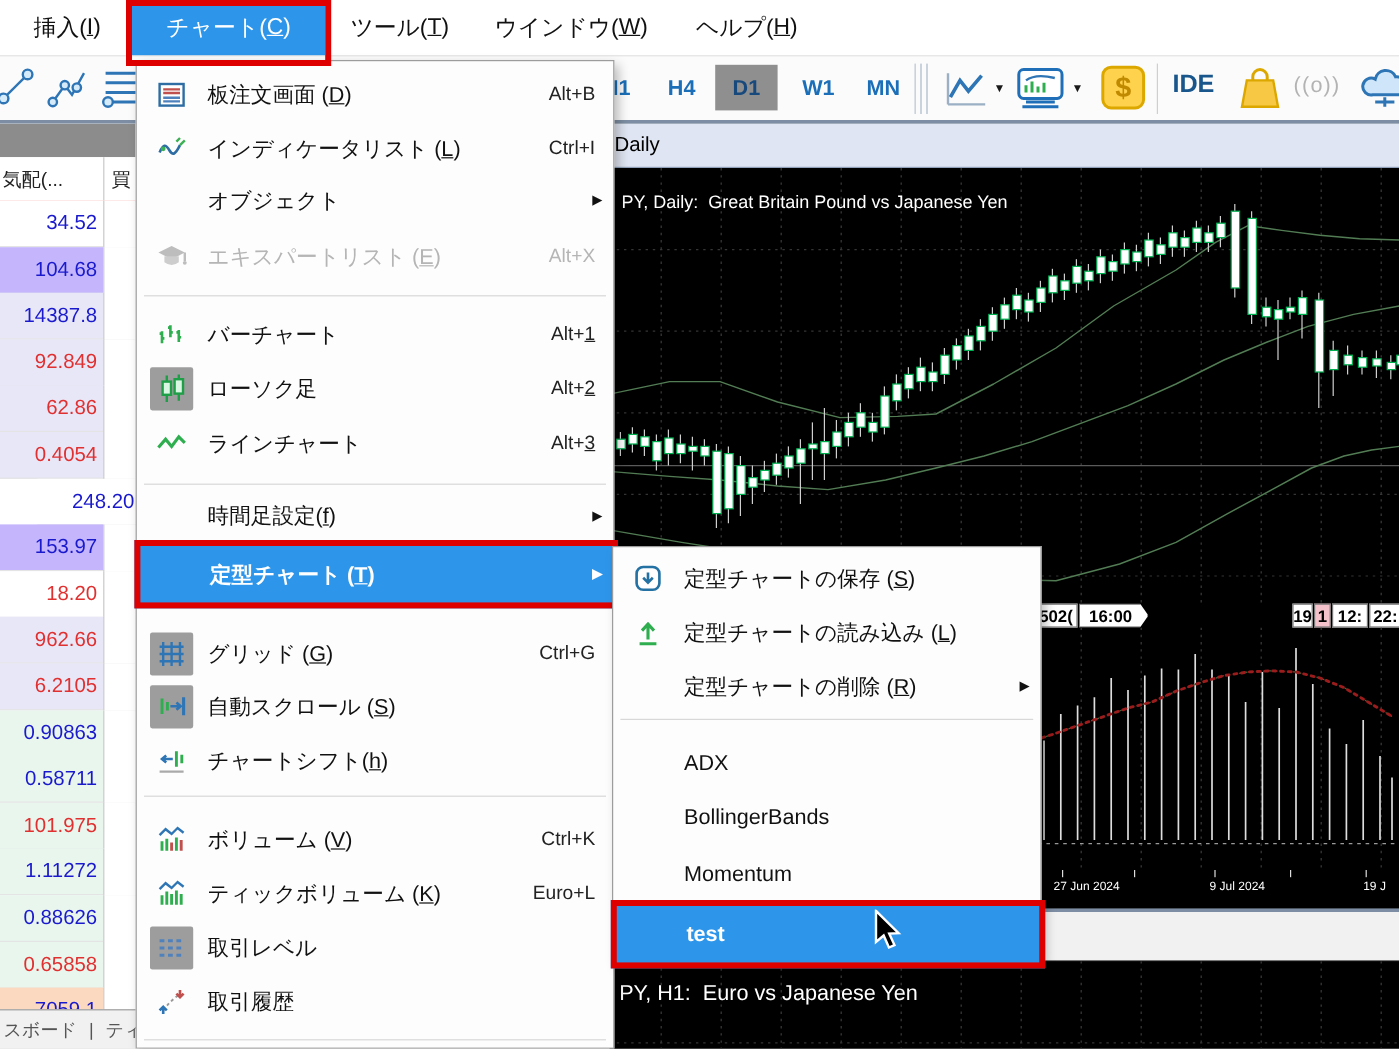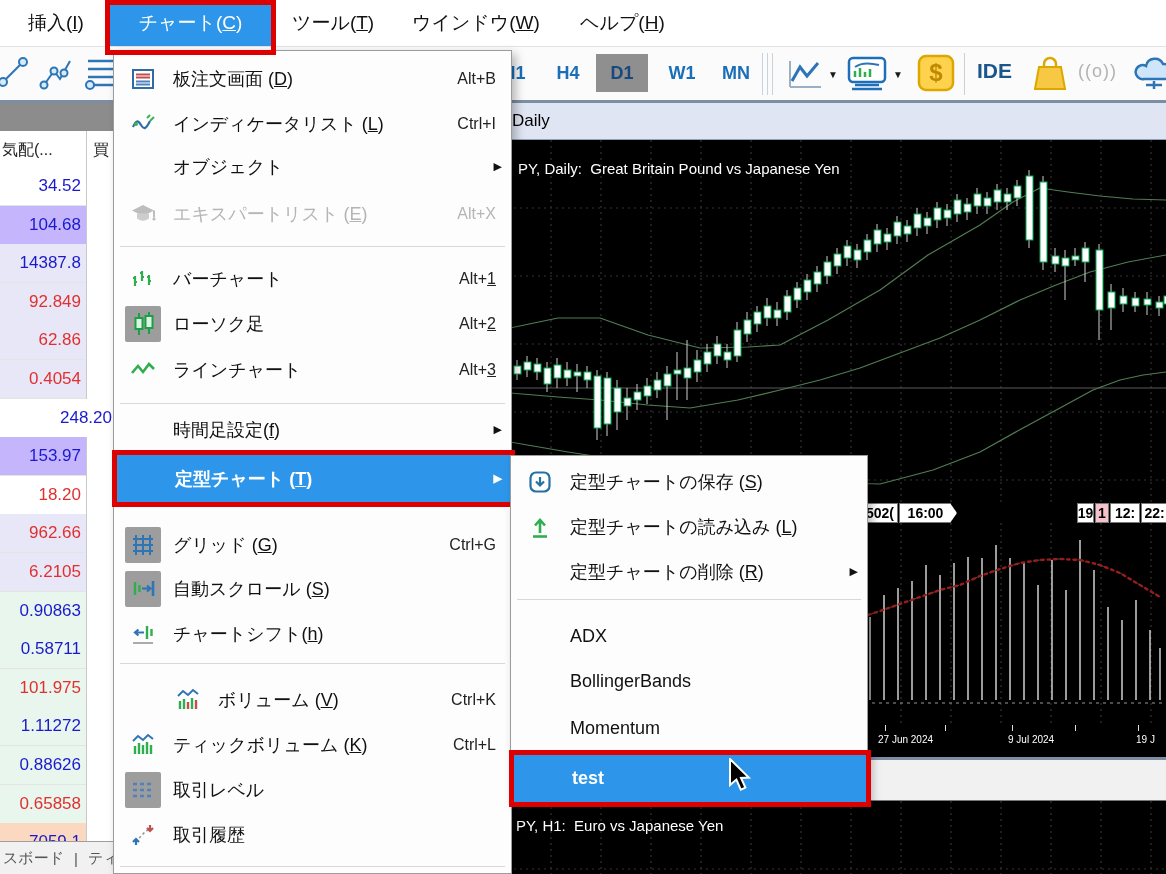--- a/index.html
+++ b/index.html
@@ -49,21 +49,21 @@
           font-size:14px;font-weight:600;display:flex;align-items:center;justify-content:center;}
   .tl-box.hlt{background:#f6c3cc;}
   .tl-box.pointed{clip-path:polygon(0 0,calc(100% - 7px) 0,100% 50%,calc(100% - 7px) 100%,0 100%);padding-right:5px;}
   #sub-chart{position:absolute;left:0;top:420px;}
   #date-row{position:absolute;left:0;top:622px;width:100%;height:32px;background:#000;}
   .dt-tick{position:absolute;top:0;width:1px;height:6px;background:#ddd;}
   .dt-label{position:absolute;top:9px;color:#fff;font-size:10px;white-space:nowrap;}
   .ct-sep{position:absolute;left:0;top:654px;width:100%;height:3px;background:#7d8da3;}
   .ct-strip{position:absolute;left:0;top:657px;width:100%;height:40px;background:#f1f1f1;border-bottom:1px solid #777;}
   .chart2{position:absolute;left:0;top:698px;width:100%;bottom:0;background:#000;}
-  .ct-symbol2{position:absolute;left:8px;top:16px;color:#fff;font-size:15px;white-space:pre;}
+  .ct-symbol2{position:absolute;left:8px;top:16px;color:#fff;font-size:18px;white-space:pre;}
   
   .menu-panel{position:absolute;background:#fdfdfd;border:1px solid #9c9c9c;box-shadow:4px 4px 9px rgba(0,0,0,.28);z-index:40;}
   #chart-menu{left:113px;top:50px;width:397px;height:822px;}
   #template-submenu{left:510px;top:455px;width:356px;height:346px;z-index:45;}
   .menu-item{position:absolute;left:1px;right:1px;height:45px;display:flex;align-items:center;font-size:18px;color:#111;
              padding-left:10px;box-sizing:border-box;cursor:default;}
   .mi-icon{width:36px;height:36px;display:flex;align-items:center;justify-content:center;flex:0 0 36px;margin-right:12px;}
   .mi-icon.pressed{background:#9d9d9d;border-radius:2px;}
   .mi-label{white-space:nowrap;}
   .mi-short{position:absolute;right:14px;font-size:16px;color:#222;}
@@ -596,21 +596,21 @@
             <g stroke="#2eae4e" stroke-width="2.4">
               <line x1="17" y1="5" x2="17" y2="18"></line>
               <line x1="21.5" y1="8" x2="21.5" y2="15"></line>
             </g>
             <path d="M14 11.5 h-9 M8.5 8.5 l-3.5 3 l3.5 3" fill="none" stroke="#2e75b6" stroke-width="2.2"></path>
             <line x1="3" y1="22" x2="23" y2="22" stroke="#aaa" stroke-width="2"></line>
           </svg>
         </span>
         <span class="mi-label">チャートシフト(<span class="key">h</span>)</span>
       </div>
-      <div class="menu-item" style="top: 626px; margin-left: 45px;">
+      <div class="menu-item" style="top: 626px;">
         <span class="mi-icon">
           <svg width="26" height="26" viewBox="0 0 26 26">
             <polyline points="3,9 8,4 13,8 18,3 23,7" fill="none" stroke="#2e75b6" stroke-width="2"></polyline>
             <g stroke-width="2.4">
               <line x1="5" y1="22" x2="5" y2="14" stroke="#2eae4e"></line>
               <line x1="9" y1="22" x2="9" y2="12" stroke="#2eae4e"></line>
               <line x1="13" y1="22" x2="13" y2="15" stroke="#c0504d"></line>
               <line x1="17" y1="22" x2="17" y2="11" stroke="#2eae4e"></line>
               <line x1="21" y1="22" x2="21" y2="13" stroke="#c0504d"></line>
             </g>
@@ -626,21 +626,21 @@
             <g stroke-width="2.4" stroke="#2eae4e">
               <line x1="5" y1="22" x2="5" y2="14"></line>
               <line x1="9" y1="22" x2="9" y2="11"></line>
               <line x1="13" y1="22" x2="13" y2="13"></line>
               <line x1="17" y1="22" x2="17" y2="10"></line>
               <line x1="21" y1="22" x2="21" y2="13"></line>
             </g>
           </svg>
         </span>
         <span class="mi-label">ティックボリューム (<span class="key">K</span>)</span>
-        <span class="mi-short">Ctrl+L</span>
+        <span class="mi-short">Euro+L</span>
       </div>
       <div class="menu-item" style="top: 716px;">
         <span class="mi-icon pressed">
           <svg width="26" height="26" viewBox="0 0 26 26">
             <g stroke="#4f81bd" stroke-width="2.6" stroke-dasharray="4,3">
               <line x1="3" y1="7" x2="23" y2="7"></line>
               <line x1="3" y1="13" x2="23" y2="13"></line>
               <line x1="3" y1="19" x2="23" y2="19"></line>
             </g>
           </svg>

